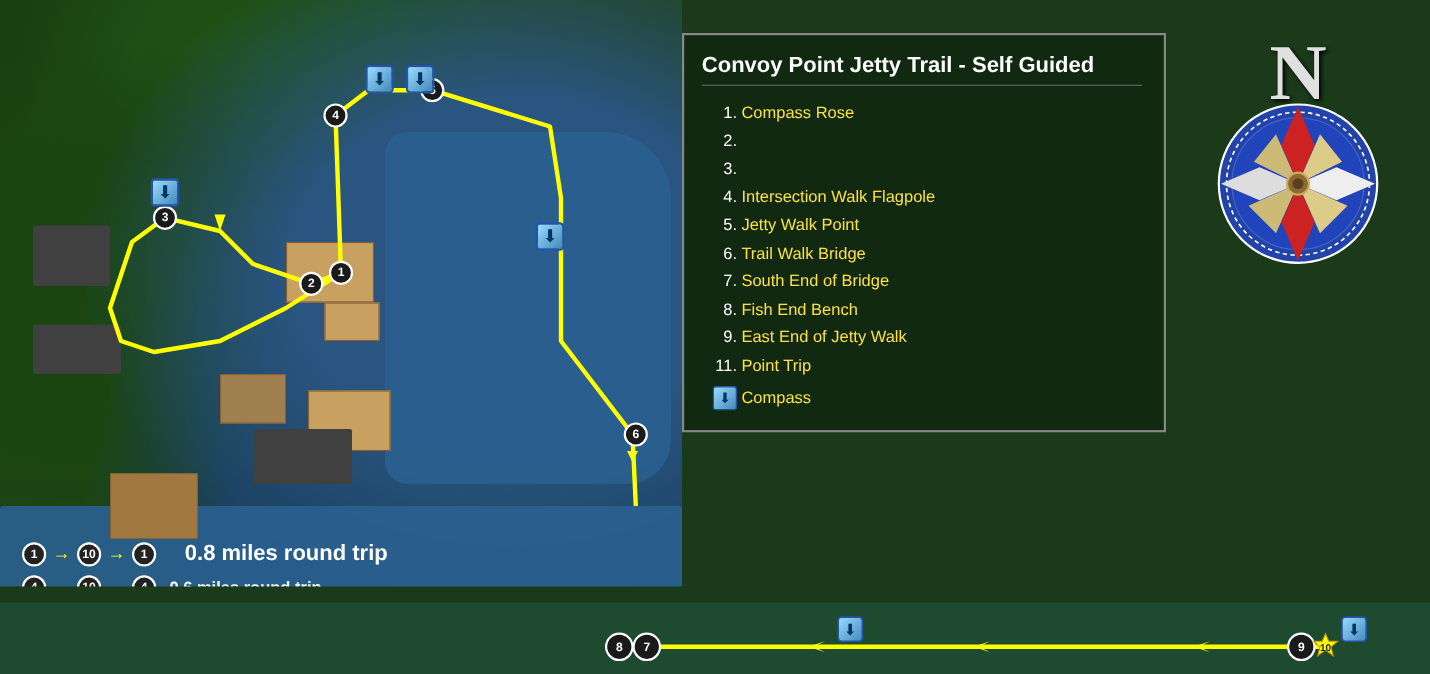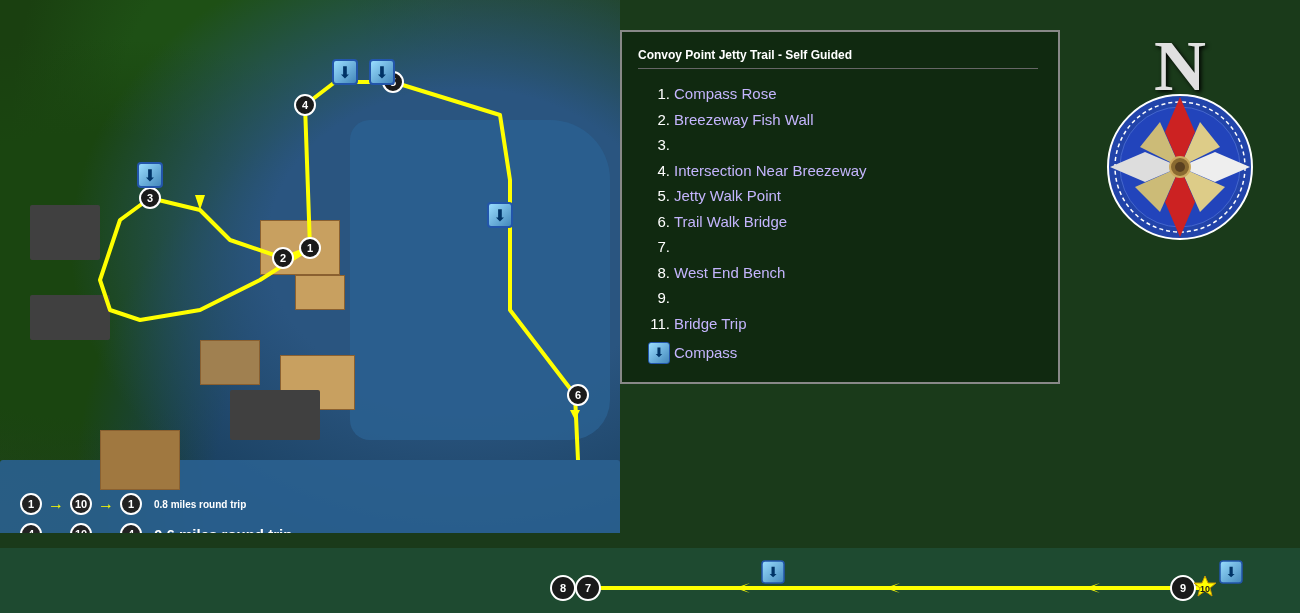--- a/index.html
+++ b/index.html
@@ -75,21 +75,21 @@
       left: 620px;
       top: 30px;
       width: 440px;
       background: rgba(15, 40, 15, 0.92);
       border: 2px solid #888;
       padding: 16px 20px 16px 16px;
       color: #fff;
     }
 
     #legend h2 {
-      font-size: 12px;
+      font-size: 20px;
       font-weight: bold;
       color: #fff;
       margin-bottom: 12px;
       border-bottom: 1px solid #666;
       padding-bottom: 6px;
     }
 
     .legend-list {
       list-style: none;
       font-size: 15px;
@@ -103,21 +103,21 @@
     }
 
     .legend-num {
       min-width: 32px;
       text-align: right;
       color: #fff;
       font-size: 15px;
     }
 
     .legend-text {
-      color: #c4b5fd;
+      color: #fde047;
       font-size: 15px;
     }
 
     
     #compass-area {
       position: absolute;
       right: 20px;
       top: 30px;
       width: 200px;
       height: 220px;
@@ -260,21 +260,21 @@
   <div class="map-wayside" style="left:150px; top:175px;">⬇</div>
   <div class="map-wayside" style="left:500px; top:215px;">⬇</div>
 
   <div id="bottom-legend">
     <div class="legend-row">
       <div class="circle-num">1</div>
       <span class="arrow-icon">→</span>
       <div class="circle-num">10</div>
       <span class="arrow-icon">→</span>
       <div class="circle-num">1</div>
-      <span style="margin-left:6px; color:#fff; font-size:10px; font-weight:bold;">0.8 miles round trip</span>
+      <span style="margin-left:20px; color:#fff; font-size:20px; font-weight:bold;">0.8 miles round trip</span>
     </div>
     <div class="legend-row">
       <div class="circle-num">4</div>
       <span class="arrow-icon">→</span>
       <div class="circle-num">10</div>
       <span class="arrow-icon">→</span>
       <div class="circle-num">4</div>
       <span style="margin-left:6px; color:#fff; font-size:15px; font-weight:bold;">0.6 miles round trip</span>
     </div>
   </div>
@@ -282,50 +282,51 @@
 
 <div id="legend">
   <h2>Convoy Point Jetty Trail - Self Guided</h2>
   <ul class="legend-list">
     <li>
       <span class="legend-num">1.</span>
       <span class="legend-text">Compass Rose</span>
     </li>
     <li>
       <span class="legend-num">2.</span>
-      <span class="legend-text">Breezeway Fish Wall</span>
     </li>
     <li>
       <span class="legend-num">3.</span>
     </li>
     <li>
       <span class="legend-num">4.</span>
-      <span class="legend-text">Intersection Near Breezeway</span>
+      <span class="legend-text">Intersection Walk Flagpole</span>
     </li>
     <li>
       <span class="legend-num">5.</span>
       <span class="legend-text">Jetty Walk Point</span>
     </li>
     <li>
       <span class="legend-num">6.</span>
       <span class="legend-text">Trail Walk Bridge</span>
     </li>
     <li>
       <span class="legend-num">7.</span>
+      <span class="legend-text">South End of Bridge</span>
     </li>
     <li>
       <span class="legend-num">8.</span>
-      <span class="legend-text">West End Bench</span>
+      <span class="legend-text">Fish End Bench</span>
     </li>
     <li>
       <span class="legend-num">9.</span>
+      <span class="legend-text">East End of Jetty Walk</span>
     </li>
     <li>
       <span class="legend-num">11.</span>
-      <span class="legend-text">Bridge Trip</span>
+      <span class="legend-text">Point Trip</span>
     </li>
     <li style="margin-top:4px;">
       <span class="legend-num" style="min-width:32px; display:flex; justify-content:flex-end;">
         <span style="width:22px; height:22px; background:linear-gradient(135deg,#99ddff,#4488bb); border:1px solid #2255aa; border-radius:3px; display:flex; align-items:center; justify-content:center; font-size:13px; color:#003366;">⬇</span>
       </span>
       <span class="legend-text">Compass</span>
     </li>
   </ul>
 </div>
 

